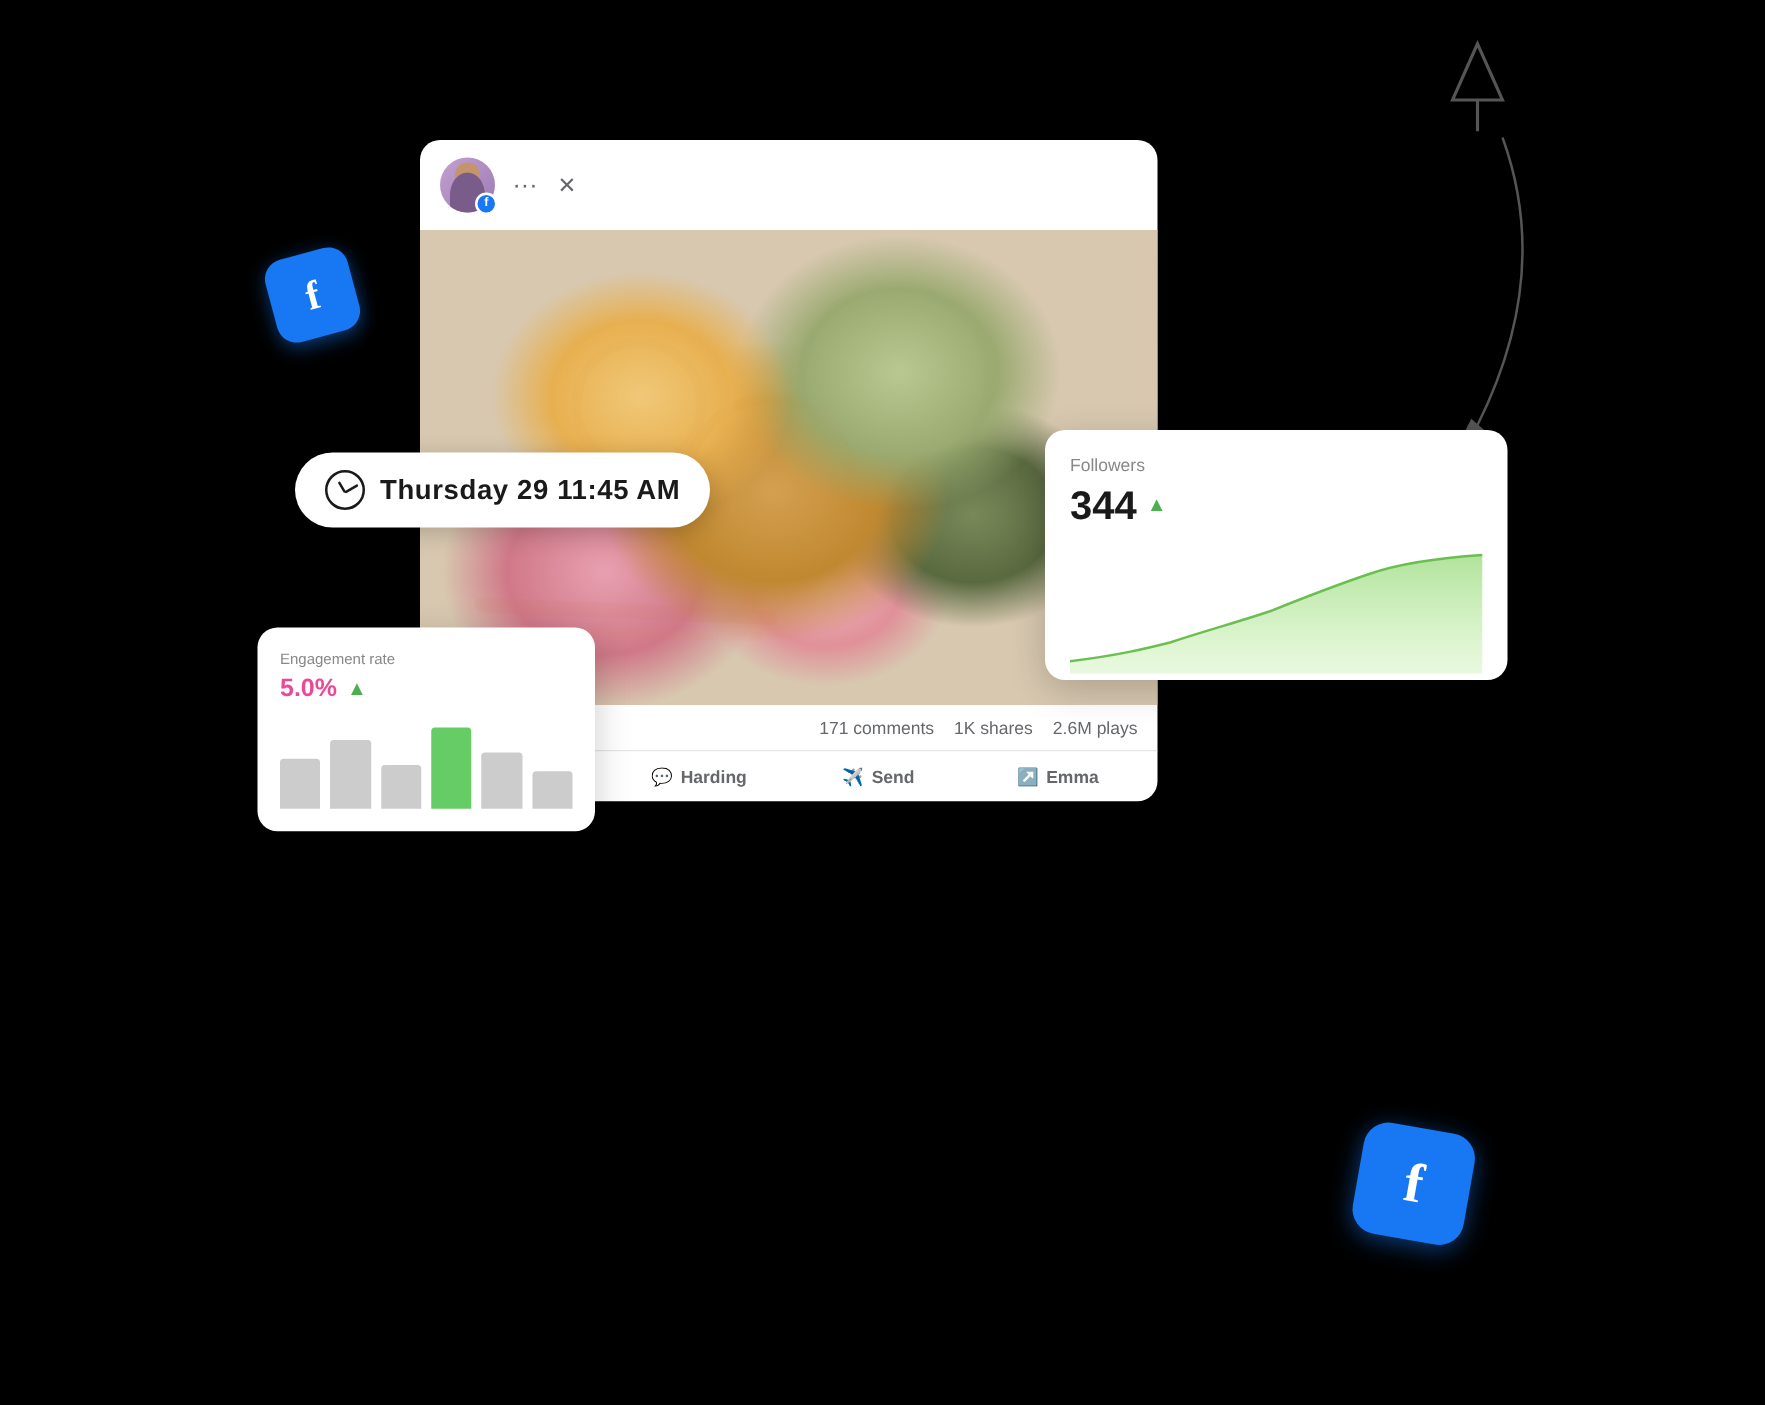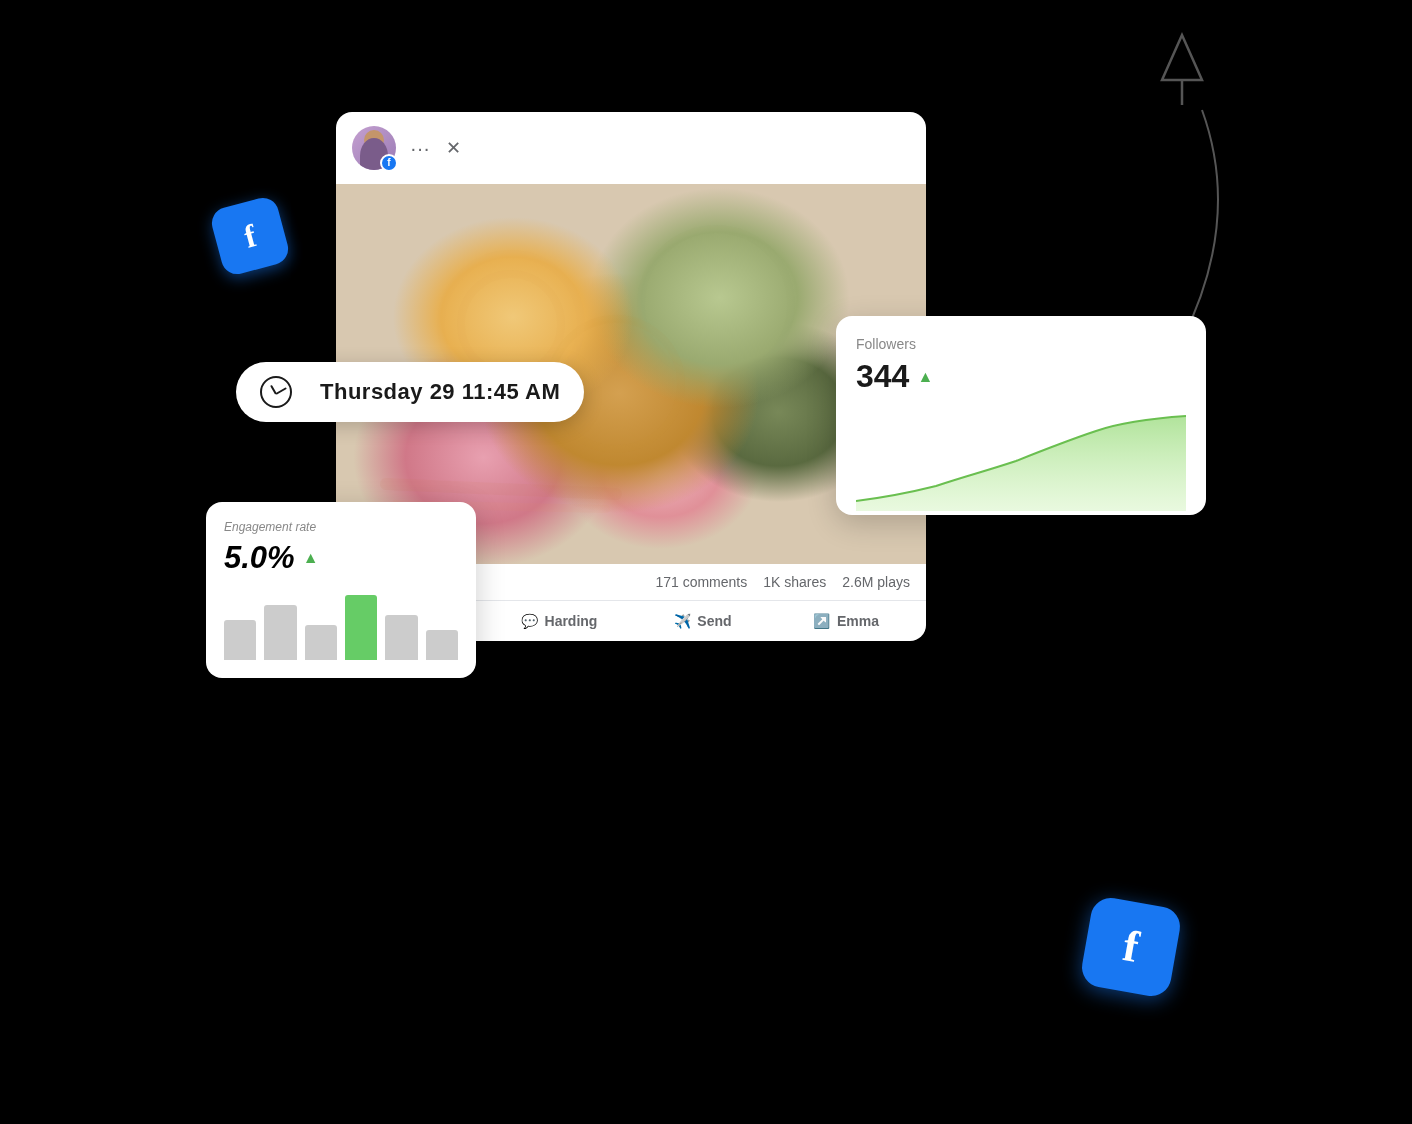--- a/index.html
+++ b/index.html
@@ -239,21 +239,21 @@
     
     .schedule-pill {
       position: absolute;
       top: 290px;
       left: 30px;
       background: #fff;
       border-radius: 50px;
       padding: 14px 24px;
       display: flex;
       align-items: center;
-      gap: 28px;
+      gap: 12px;
       box-shadow: 0 4px 20px rgba(0,0,0,0.2);
       z-index: 20;
       white-space: nowrap;
     }
     .clock-icon {
       width: 32px;
       height: 32px;
       border: 2.5px solid #1a1a1a;
       border-radius: 50%;
       position: relative;
@@ -284,21 +284,21 @@
     .schedule-text {
       font-size: 22px;
       font-weight: 600;
       color: #1a1a1a;
       letter-spacing: 0.5px;
     }
 
     
     .followers-card {
       position: absolute;
-      top: 244px;
+      top: 272px;
       right: 0;
       width: 370px;
       background: #fff;
       border-radius: 16px;
       padding: 20px 20px 0 20px;
       box-shadow: 0 8px 30px rgba(0,0,0,0.2);
       z-index: 15;
       overflow: hidden;
     }
     .followers-label {
@@ -332,37 +332,36 @@
     .engagement-card {
       position: absolute;
       top: 430px;
       left: 0;
       width: 270px;
       background: #fff;
       border-radius: 16px;
       padding: 18px;
       box-shadow: 0 8px 30px rgba(0,0,0,0.2);
       z-index: 20;
-      font-style: italic;
     }
     .engagement-label {
       font-size: 12px;
       color: #888;
       margin-bottom: 6px;
     }
     .engagement-count-row {
       display: flex;
       align-items: center;
       gap: 8px;
       margin-bottom: 14px;
     }
     .engagement-number {
-      font-size: 31px;
+      font-size: 20px;
       font-weight: 700;
-      color: #000000;
+      color: #ec4899;
     }
 
     
     .bar-chart {
       display: flex;
       align-items: flex-end;
       gap: 8px;
       height: 70px;
     }
     .bar {

